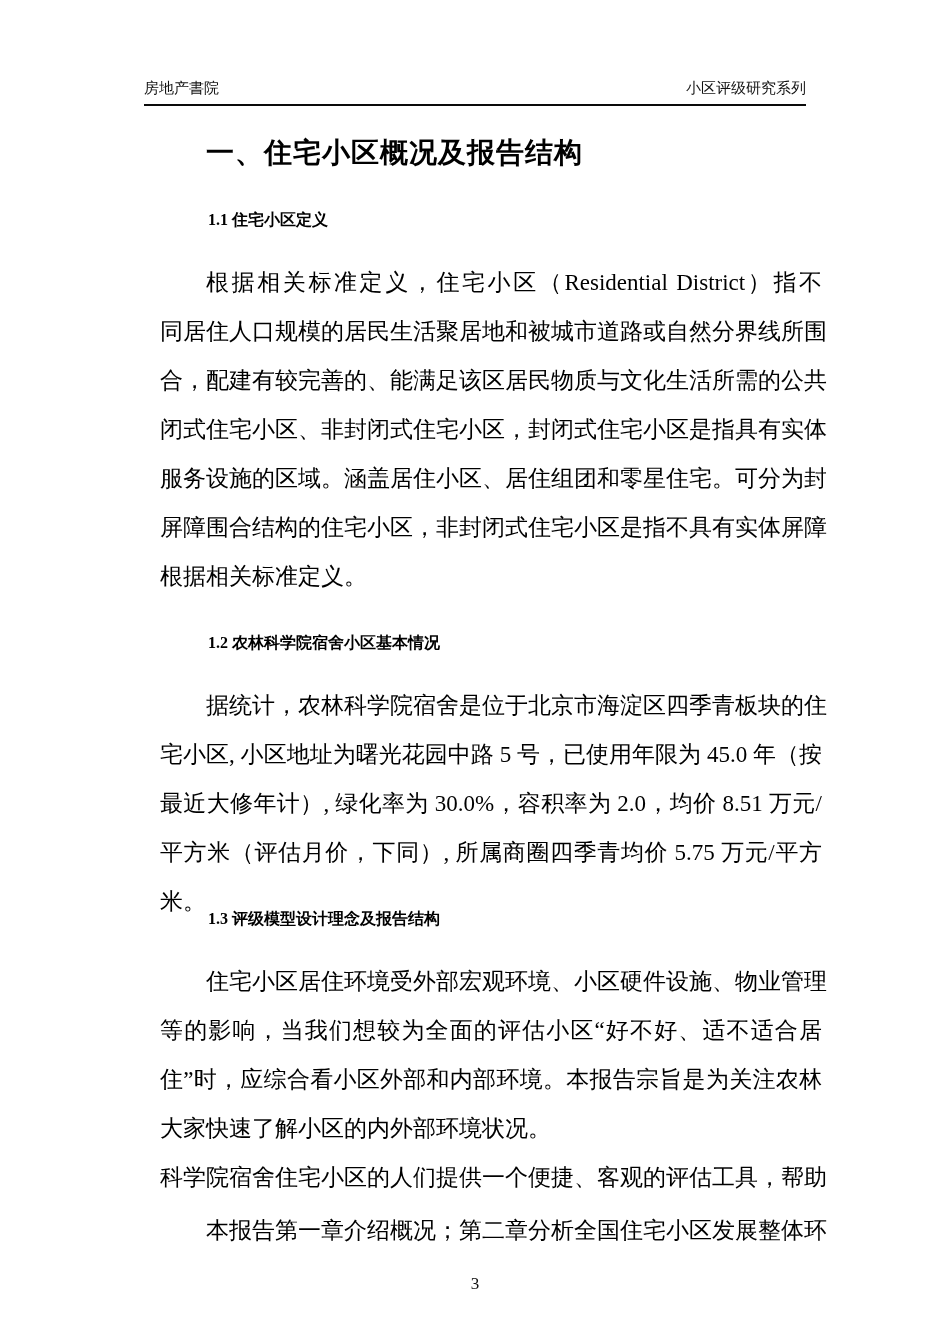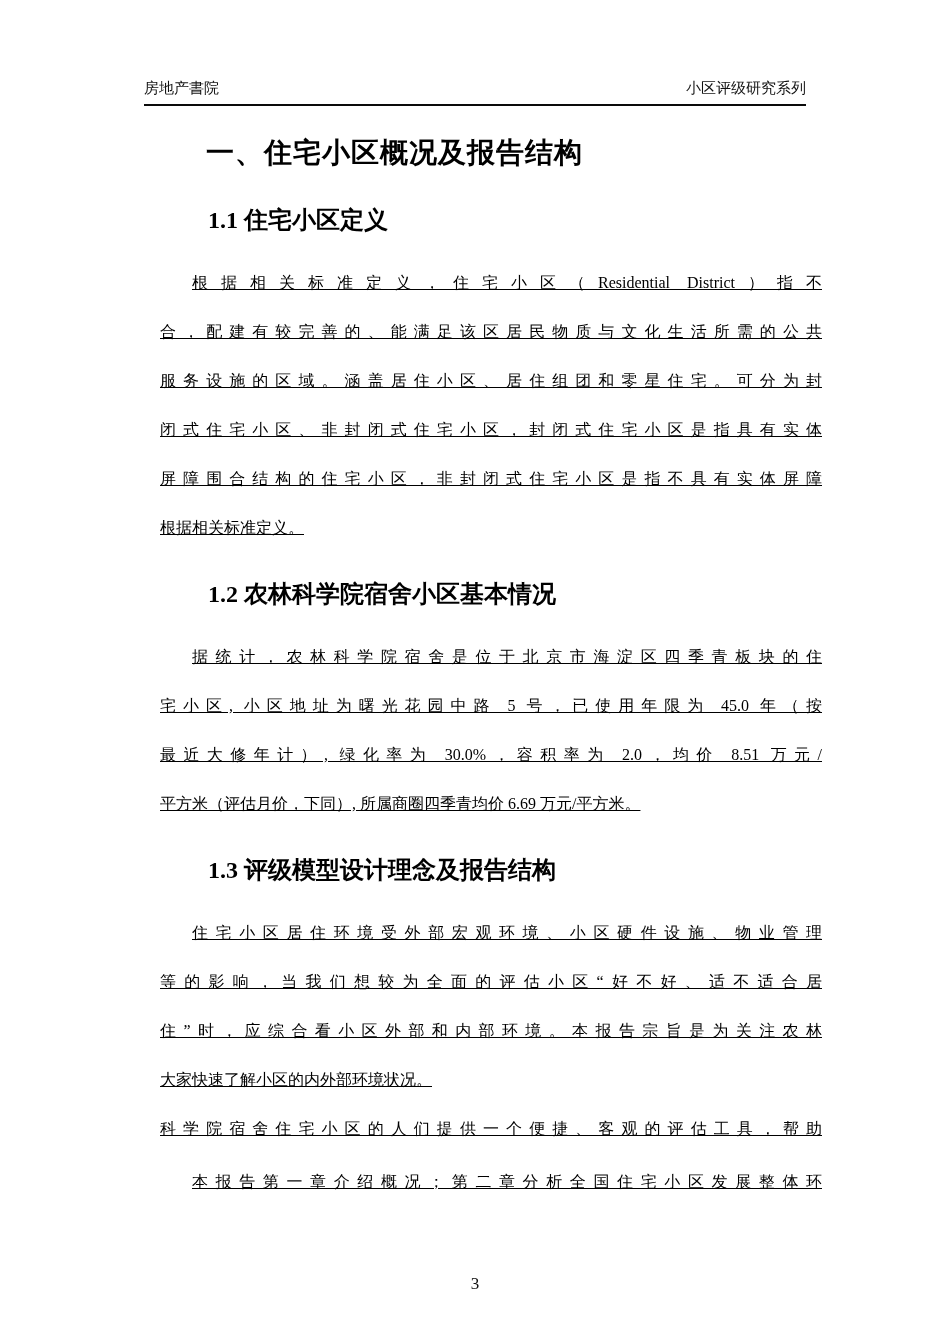--- a/index.html
+++ b/index.html
@@ -47,36 +47,35 @@
     margin: 8px 0 0 0;
     padding-left: 46px;
     font-size: 28px;
     line-height: 34px;
     font-weight: bold;
     letter-spacing: 1px;
   }
   .section-heading {
     margin: 34px 0 22px 0;
     padding-left: 48px;
-    font-size: 24px;
+    font-size: 16px;
     line-height: 32px;
     font-weight: bold;
   }
   .section + .section .section-heading { margin-top: 26px; }
   .paragraph { margin: 0 0 0 0; }
   .paragraph + .paragraph { margin-top: 4px; }
   .line {
-    font-size: 16px;
+    font-size: 23px;
     line-height: 49px;
     height: 49px;
     white-space: nowrap;
     text-align: justify;
     text-align-last: justify;
     text-justify: inter-character;
-    text-decoration: underline;
   }
   .line.end { text-align-last: left; white-space: normal; }
   .line.ind { text-indent: 2em; }
   
   .footer {
     position: absolute;
     left: 0;
     top: 1256px;
     width: 950px;
     text-align: center;
@@ -97,35 +96,36 @@
   <div class="header-rule"></div>
 
   <div class="content">
 
     <h1 class="doc-title">一、住宅小区概况及报告结构</h1>
 
     <div class="section">
       <h2 class="section-heading">1.1 住宅小区定义</h2>
       <div class="paragraph">
         <div class="line ind">根据相关标准定义，住宅小区（Residential District）指不</div>
+        <div class="line">同居住人口规模的居民生活聚居地和被城市道路或自然分界线所围</div>
         <div class="line">合，配建有较完善的、能满足该区居民物质与文化生活所需的公共</div>
+        <div class="line">闭式住宅小区、非封闭式住宅小区，封闭式住宅小区是指具有实体</div>
         <div class="line">服务设施的区域。涵盖居住小区、居住组团和零星住宅。可分为封</div>
-        <div class="line">闭式住宅小区、非封闭式住宅小区，封闭式住宅小区是指具有实体</div>
         <div class="line">屏障围合结构的住宅小区，非封闭式住宅小区是指不具有实体屏障</div>
         <div class="line end">根据相关标准定义。</div>
       </div>
     </div>
 
     <div class="section">
       <h2 class="section-heading">1.2 农林科学院宿舍小区基本情况</h2>
       <div class="paragraph">
         <div class="line ind">据统计，农林科学院宿舍是位于北京市海淀区四季青板块的住</div>
         <div class="line">宅小区, 小区地址为曙光花园中路 5 号，已使用年限为 45.0 年（按</div>
         <div class="line">最近大修年计）, 绿化率为 30.0%，容积率为 2.0，均价 8.51 万元/</div>
-        <div class="line end">平方米（评估月价，下同）, 所属商圈四季青均价 6.69 万元/平方米。</div>
+        <div class="line end">平方米（评估月价，下同）, 所属商圈四季青均价 5.75 万元/平方米。</div>
       </div>
     </div>
 
     <div class="section">
       <h2 class="section-heading">1.3 评级模型设计理念及报告结构</h2>
       <div class="paragraph">
         <div class="line ind">住宅小区居住环境受外部宏观环境、小区硬件设施、物业管理</div>
         <div class="line">等的影响，当我们想较为全面的评估小区“好不好、适不适合居</div>
         <div class="line">住”时，应综合看小区外部和内部环境。本报告宗旨是为关注农林</div>
         <div class="line end">大家快速了解小区的内外部环境状况。</div>

